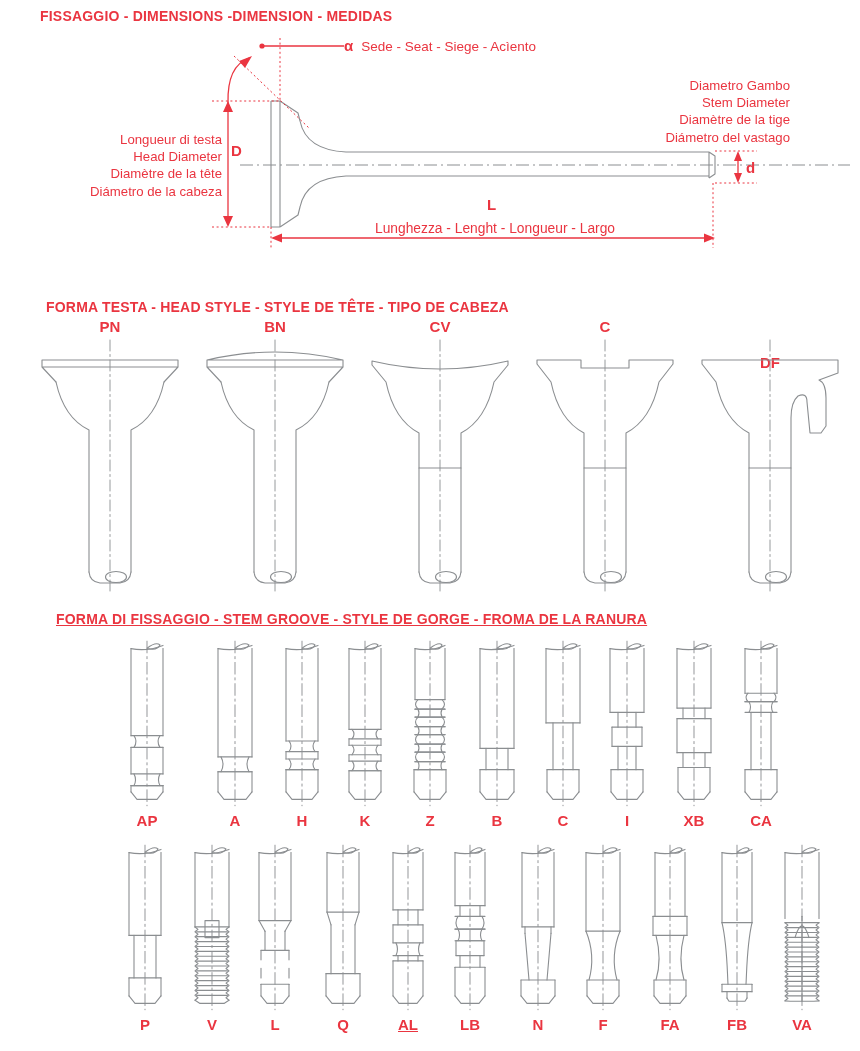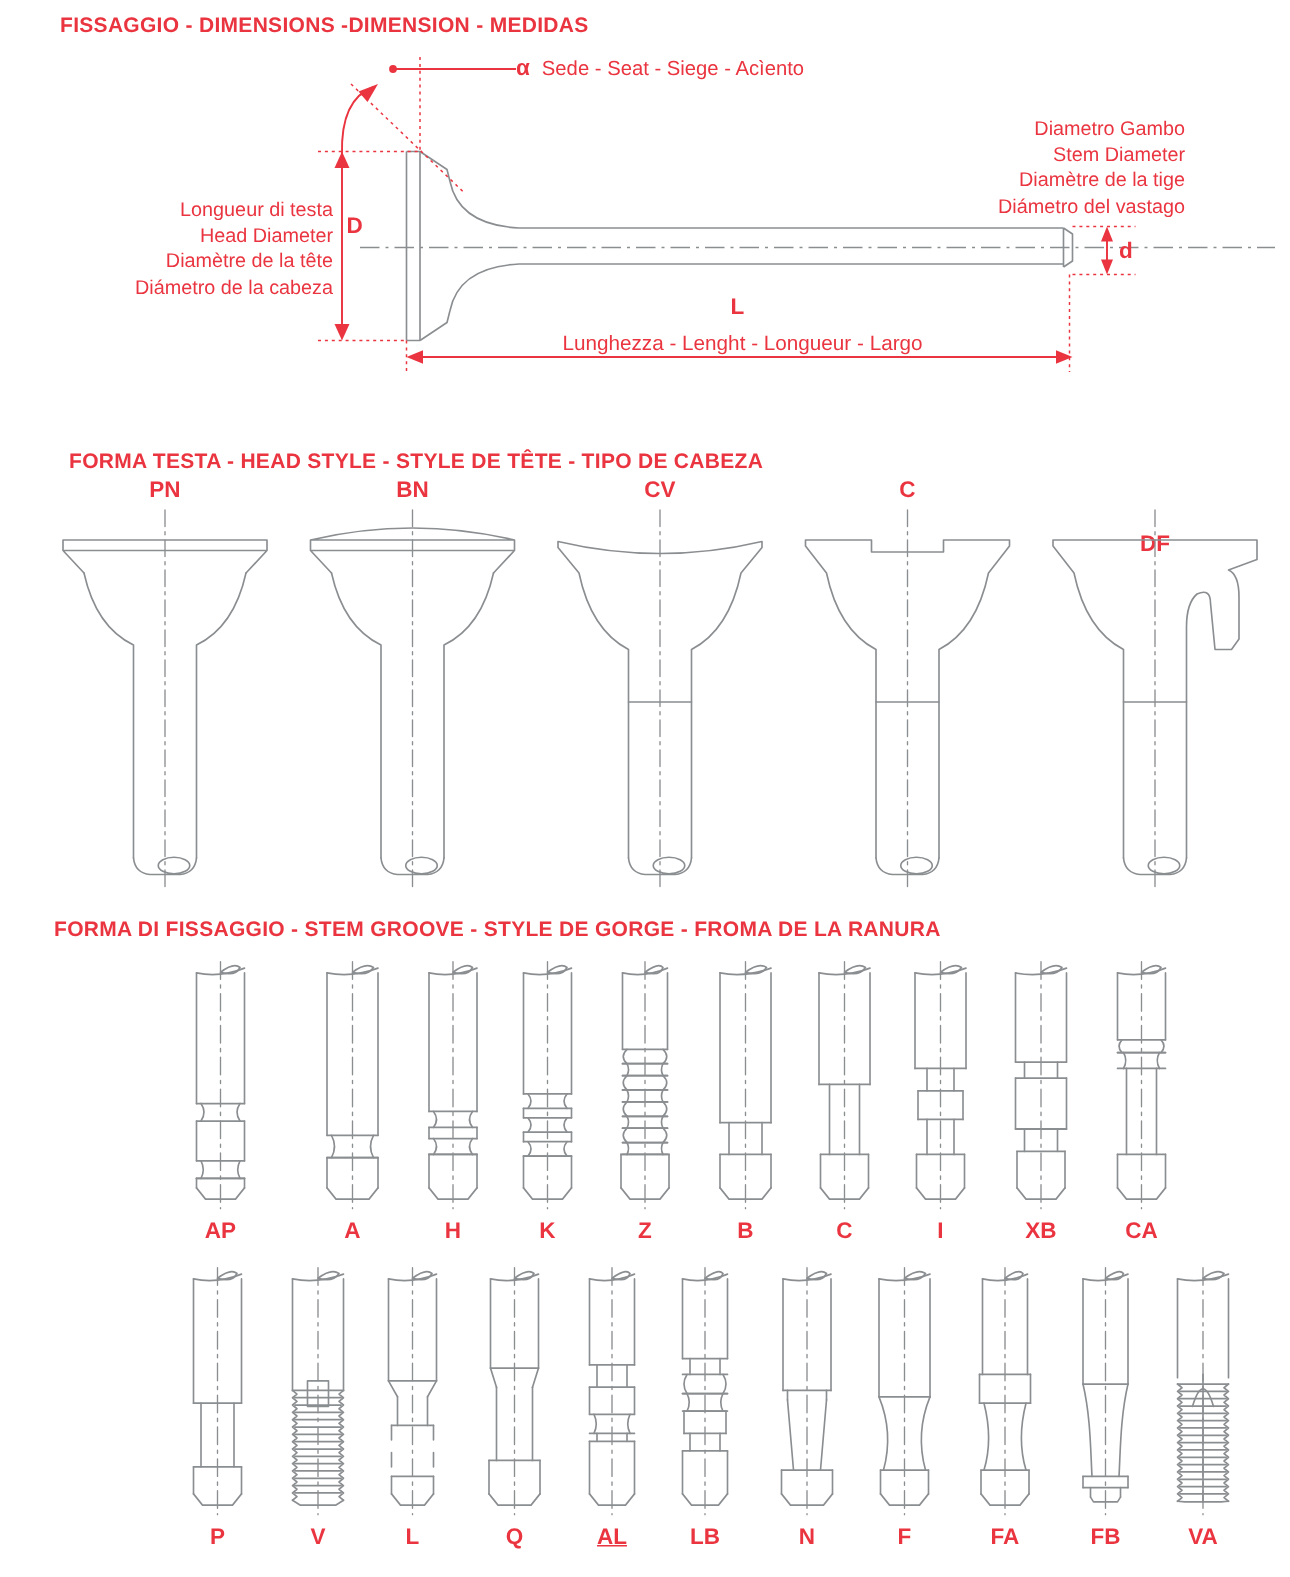--- a/index.html
+++ b/index.html
@@ -132,21 +132,21 @@
     <div class="fig" style="left: 685px; top: 18px;"><svg class="draw" width="170" height="264" viewBox="0 0 170 264">
         <path class="cl" d="M85,4 V258"></path>
         <path d="M17,24 H153 V37 L134,44 Q141,47 141,62 V90 L136,97 H125 L122,66 Q122,56 113,60 Q106,66 106,82 V132 H64 V97 Q39,84 31,46 L17,28 Z" fill="url(#hx)"></path>
         <line x1="64" y1="132" x2="64" y2="236"></line>
         <line x1="106" y1="132" x2="106" y2="236"></line>
         <path d="M64,236 Q65,246 75,247 H95 Q105,246 106,236"></path>
         <ellipse cx="91" cy="241" rx="10.5" ry="5.5" fill="url(#hx)"></ellipse>
       </svg></div>
   </div>
 
-<div class="abs ttl" style="left:36px;top:611px;">FORMA DI FISSAGGIO - STEM GROOVE - STYLE DE GORGE - FROMA DE LA RANURA</div>
+<div class="abs ttl" style="left:56px;top:611px;text-decoration:underline;">FORMA DI FISSAGGIO - STEM GROOVE - STYLE DE GORGE - FROMA DE LA RANURA</div>
 <div class="abs" style="left:0;top:636px;width:771px;height:210px;" id="stemRow0">
     <div class="fig" style="left: 115px; top: 2px;"><svg class="draw" width="64" height="172" viewBox="0 0 64 162" preserveAspectRatio="none">
         <path class="cl" d="M32,3 V158"></path>
         <path d="M16,10 Q32,13 48,7"></path>
         <path d="M32,9.6 Q41,3.2 45,6.6 Q42,12.4 32,9.6 Z" fill="url(#hx)"></path>
         <line x1="16" y1="10" x2="16" y2="92"></line>
         <line x1="48" y1="10" x2="48" y2="92"></line>
         <line x1="16" y1="92" x2="48" y2="92"></line>
         <line x1="16" y1="103" x2="48" y2="103"></line>
         <path d="M19,92 Q23,97.5 19,103"></path>

